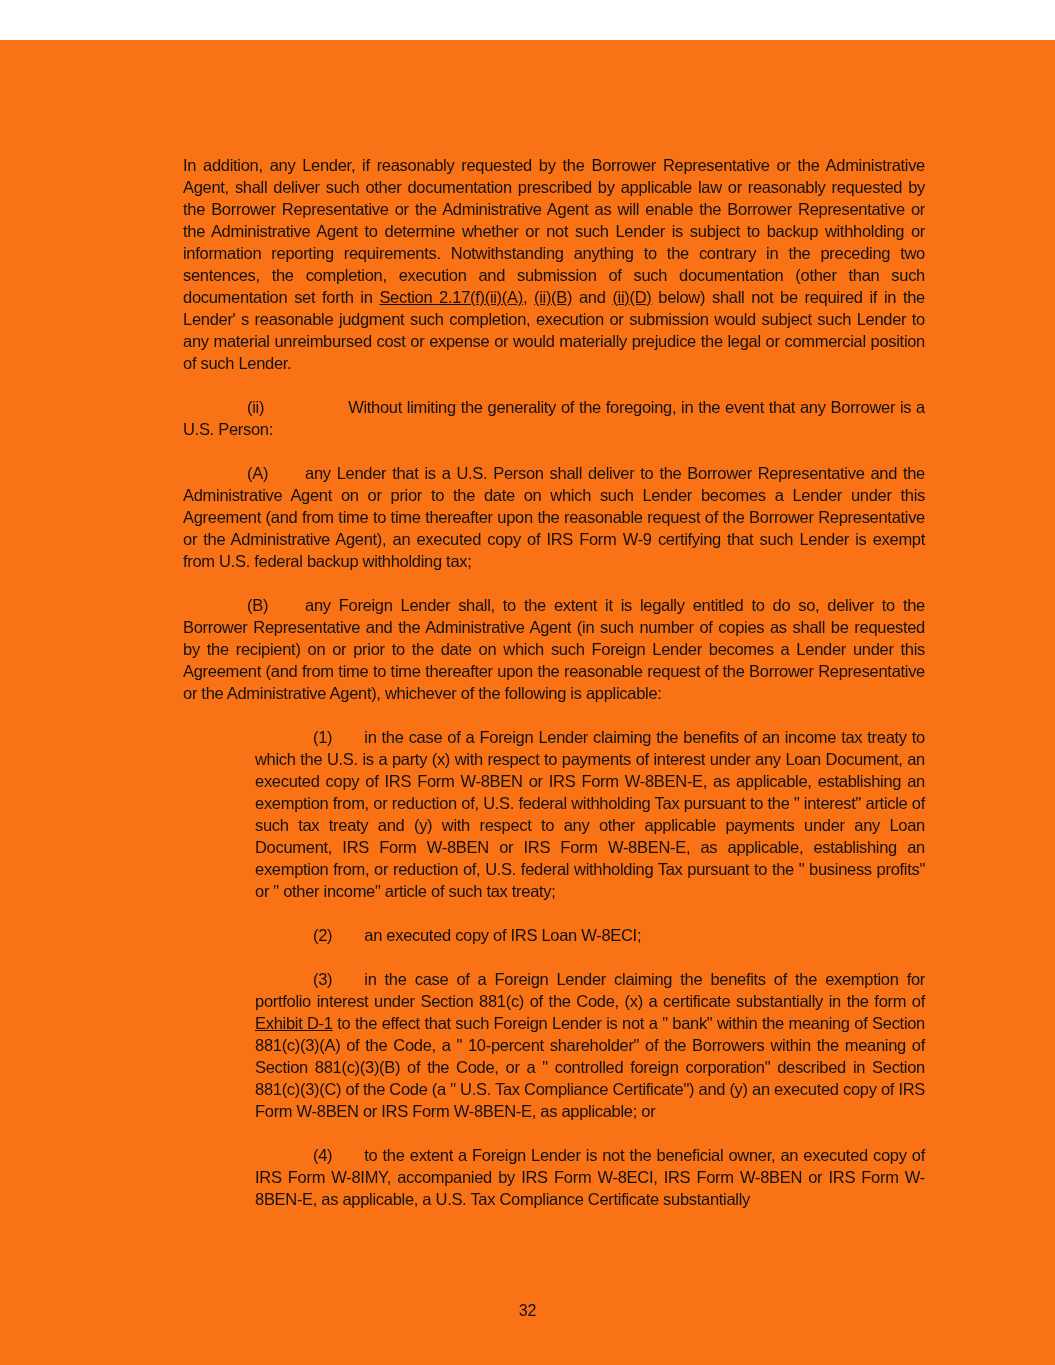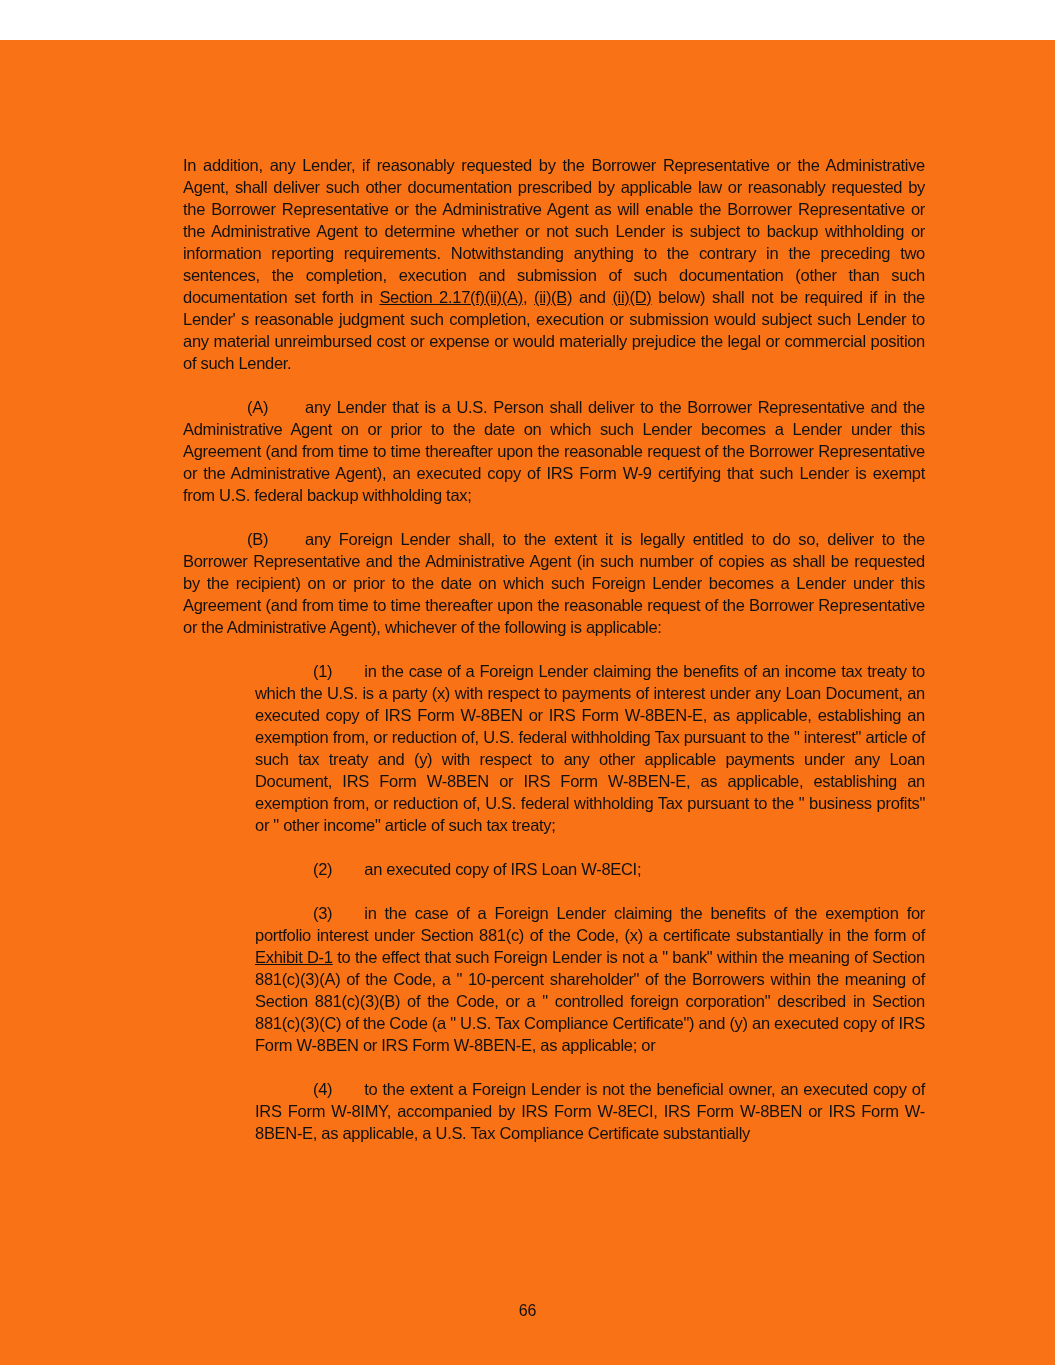--- a/index.html
+++ b/index.html
@@ -50,30 +50,31 @@
 </style>
 </head>
 <body>
 
 <div class="page">
 
   <div class="textblock">
 
     <p class="para"><span>In addition, any Lender, if reasonably requested by the Borrower Representative or the Administrative Agent, shall deliver such other documentation prescribed by applicable law or reasonably requested by the Borrower Representative or the Administrative Agent as will enable the Borrower Representative or the Administrative Agent to determine whether or not such Lender is subject to backup withholding or information reporting requirements.  Notwithstanding anything to the contrary in the preceding two sentences, the completion, execution and submission of such documentation (other than such documentation set forth in </span><span class="u">Section 2.17(f)(ii)(A)</span><span>, </span><span class="u">(ii)(B)</span><span> and </span><span class="u">(ii)(D)</span><span> below) shall not be required if in the Lender' s reasonable judgment such completion, execution or submission would subject such Lender to any material unreimbursed cost or expense or would materially prejudice the legal or commercial position of such Lender.</span></p>
 
+    <p class="para level1"><span class="marker">(ii)</span><span class="tab tab-ii"></span><span>Without limiting the generality of the foregoing, in the event that any Borrower is a U.S. Person:</span></p>
 
     <p class="para level1"><span class="marker">(A)</span><span class="tab tab-ab"></span><span>any Lender that is a U.S. Person shall deliver to the Borrower Representative and the Administrative Agent on or prior to the date on which such Lender becomes a Lender under this Agreement (and from time to time thereafter upon the reasonable request of the Borrower Representative or the Administrative Agent), an executed copy of IRS Form W-9 certifying that such Lender is exempt from U.S. federal backup withholding tax;</span></p>
 
     <p class="para level1"><span class="marker">(B)</span><span class="tab tab-ab"></span><span>any Foreign Lender shall, to the extent it is legally entitled to do so, deliver to the Borrower Representative and the Administrative Agent (in such number of copies as shall be requested by the recipient) on or prior to the date on which such Foreign Lender becomes a Lender under this Agreement (and from time to time thereafter upon the reasonable request of the Borrower Representative or the Administrative Agent), whichever of the following is applicable:</span></p>
 
     <p class="para level2"><span class="marker">(1)</span><span class="tab tab-num"></span><span>in the case of a Foreign Lender claiming the benefits of an income tax treaty to which the U.S. is a party (x) with respect to payments of interest under any Loan Document, an executed copy of IRS Form W-8BEN or IRS Form W-8BEN-E, as applicable, establishing an exemption from, or reduction of, U.S. federal withholding Tax pursuant to the " interest" article of such tax treaty and (y) with respect to any other applicable payments under any Loan Document, IRS Form W-8BEN or IRS Form W-8BEN-E, as applicable, establishing an exemption from, or reduction of, U.S. federal withholding Tax pursuant to the " business profits" or " other income" article of such tax treaty;</span></p>
 
     <p class="para level2"><span class="marker">(2)</span><span class="tab tab-num"></span><span>an executed copy of IRS Loan W-8ECI;</span></p>
 
     <p class="para level2"><span class="marker">(3)</span><span class="tab tab-num"></span><span>in the case of a Foreign Lender claiming the benefits of the exemption for portfolio interest under Section 881(c) of the Code, (x) a certificate substantially in the form of </span><span class="u">Exhibit D-1</span><span> to the effect that such Foreign Lender is not a " bank" within the meaning of Section 881(c)(3)(A) of the Code, a " 10-percent shareholder" of the Borrowers within the meaning of Section 881(c)(3)(B) of the Code, or a " controlled foreign corporation" described in Section 881(c)(3)(C) of the Code (a " U.S. Tax Compliance Certificate") and (y) an executed copy of IRS Form W-8BEN or IRS Form W-8BEN-E, as applicable; or</span></p>
 
     <p class="para level2"><span class="marker">(4)</span><span class="tab tab-num"></span><span>to the extent a Foreign Lender is not the beneficial owner, an executed copy of IRS Form W-8IMY, accompanied by IRS Form W-8ECI, IRS Form W-8BEN or IRS Form W-8BEN-E, as applicable, a U.S. Tax Compliance Certificate substantially</span></p>
 
   </div>
 
-  <div class="page-number">66</div>
+  <div class="page-number">32</div>
 
 </div>
 
 </body></html>

